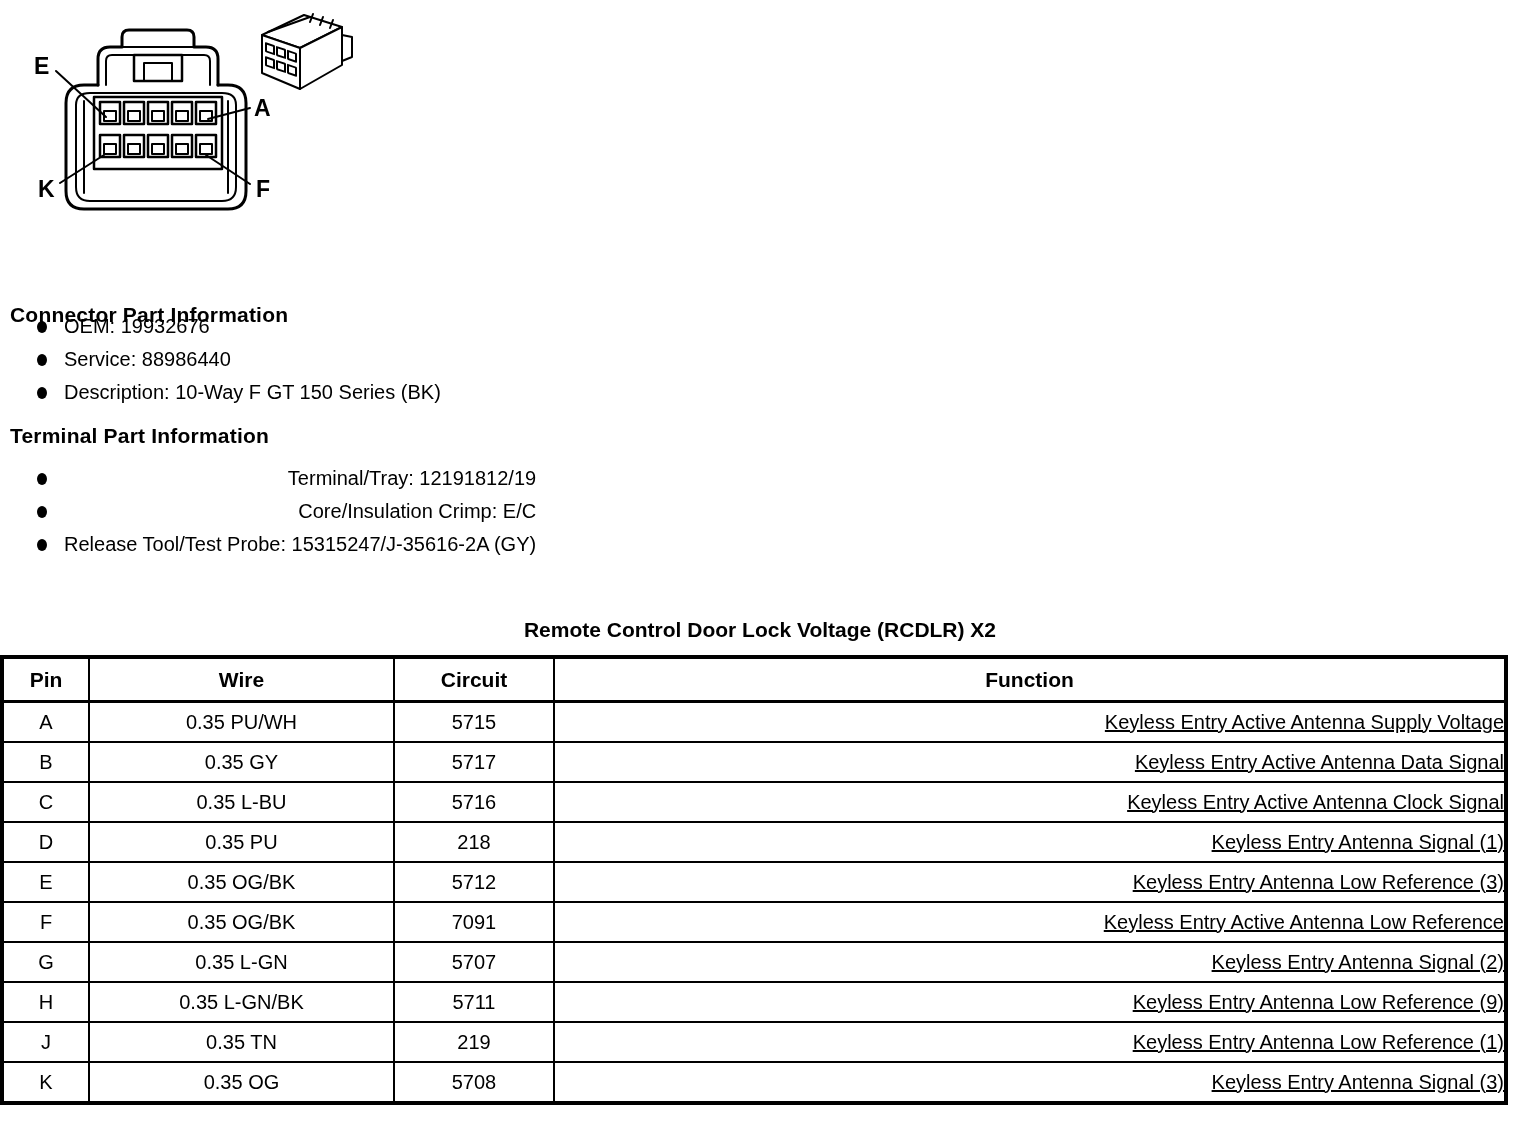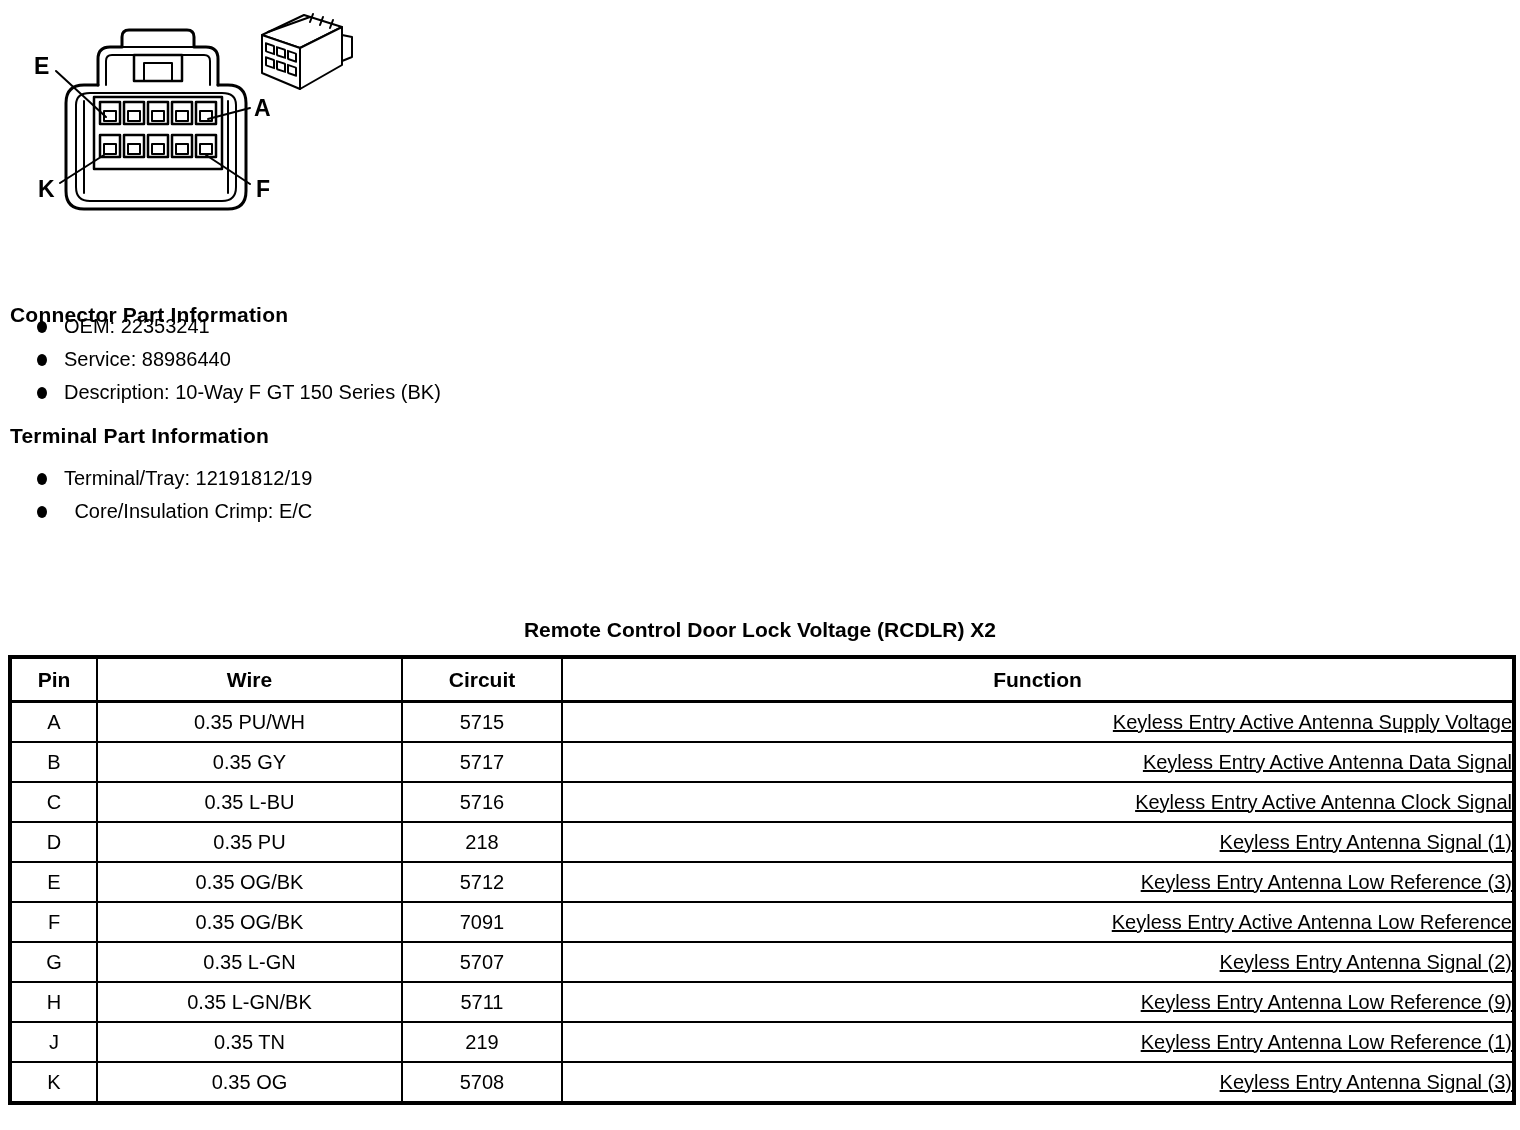--- a/index.html
+++ b/index.html
@@ -29,21 +29,21 @@
     content:""; position:absolute; left:-27px; top:11px;
     width:10px; height:12px; background:#000; border-radius:50%;
   }
 
   
   .table-title {
     position:absolute; left:8px; top:618px; width:1504px;
     text-align:center; font-size:21px; font-weight:bold;
   }
   table.pin-table {
-    position:absolute; left:8px; top:655px; width:1504px;
+    position:absolute; left:0; top:655px; width:1504px;
     border-collapse:collapse; table-layout:fixed;
     border:4px solid #000; font-size:20px;
   }
   .pin-table col.c-pin      { width:87px;  }
   .pin-table col.c-wire     { width:305px; }
   .pin-table col.c-circuit  { width:160px; }
   .pin-table col.c-function { width:952px; }
   .pin-table th {
     border:2px solid #000; border-bottom:3px solid #000;
     height:41px; font-size:21px; font-weight:bold; text-align:center; padding:0;
@@ -126,29 +126,30 @@
     </svg>
 
     <div class="pinlabel pl-e">E</div>
     <div class="pinlabel pl-a">A</div>
     <div class="pinlabel pl-k">K</div>
     <div class="pinlabel pl-f">F</div>
   </div>
 
   <h2 class="sec-heading h-connector">Connector Part Information</h2>
   <ul class="bullets ul-connector">
-      <li>OEM: 22353241</li>
+      <li>OEM: 19932676</li>
       <li>Service: 88986440</li>
       <li>Description: 10-Way F GT 150 Series (BK)</li>
     </ul>
 
   <h2 class="sec-heading h-terminal">Terminal Part Information</h2>
   <ul class="bullets ul-terminal">
       <li>Terminal/Tray: 12191812/19</li>
       <li>Core/Insulation Crimp: E/C</li>
+      <li>Release Tool/Test Probe: 15315247/J-35616-2A (GY)</li>
     </ul>
 
   <div class="table-title">Remote Control Door Lock Voltage (RCDLR) X2</div>
   <table class="pin-table">
     <colgroup>
       <col class="c-pin">
         <col class="c-wire">
         <col class="c-circuit">
         <col class="c-function">
     </colgroup>

